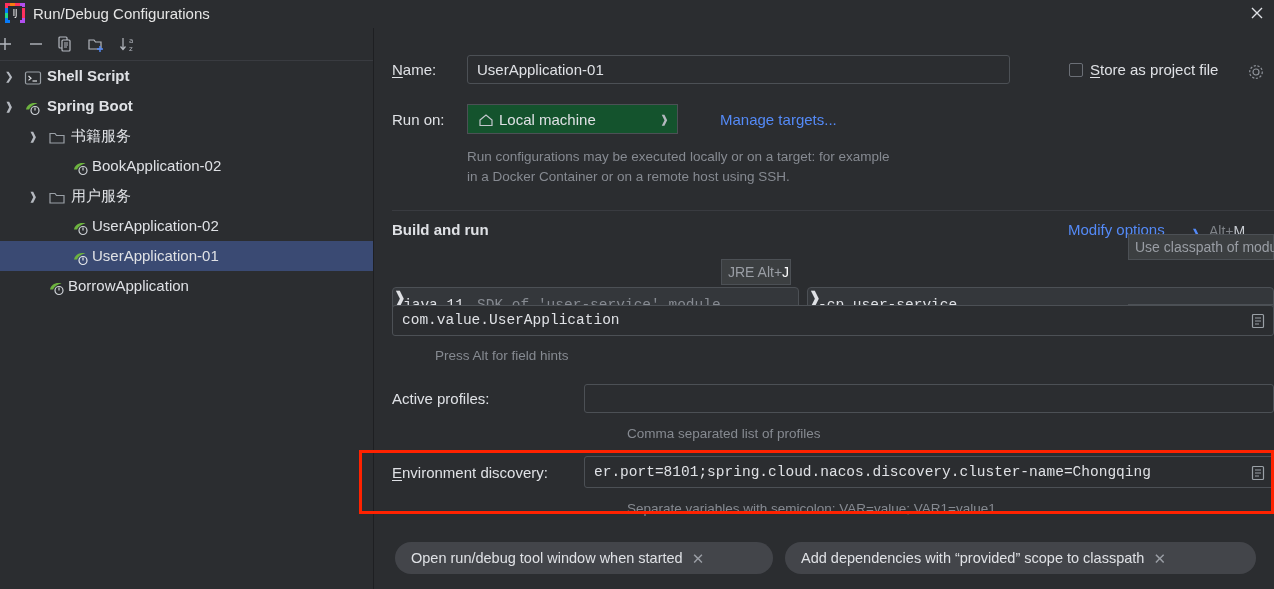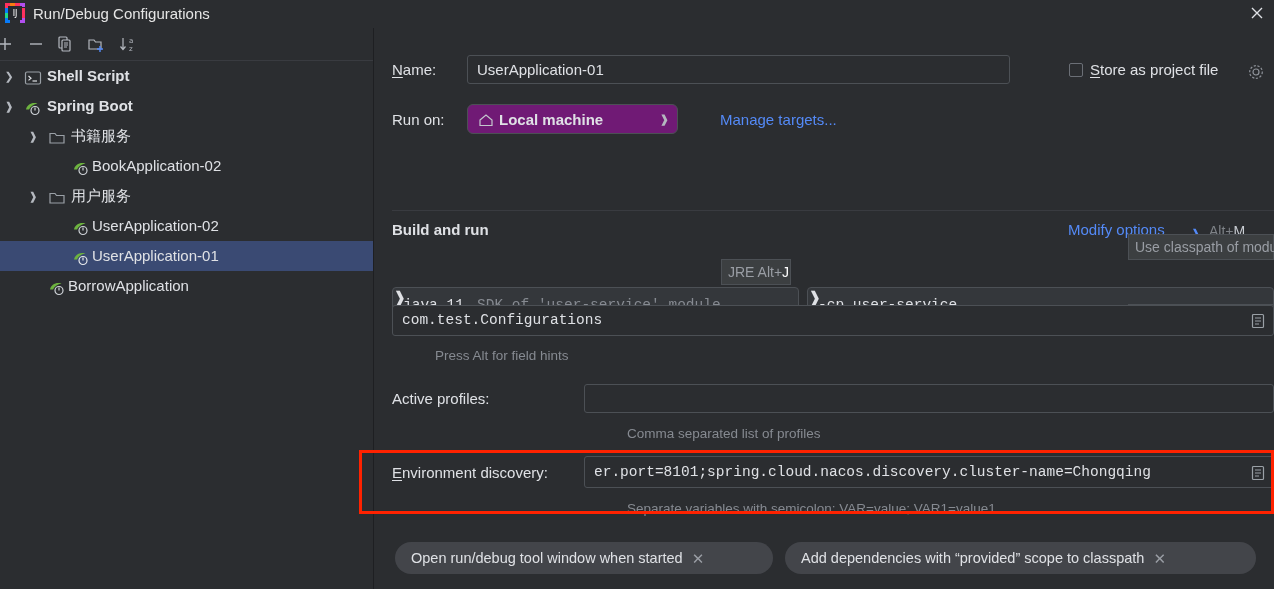--- a/index.html
+++ b/index.html
@@ -39,21 +39,21 @@
 
   .lab{position:absolute;font-size:15px;color:#dfe1e5;white-space:nowrap;}
   .lab u{text-decoration:underline;text-underline-offset:2px;}
   .hint{position:absolute;font-size:13.5px;color:#868a91;white-space:nowrap;margin-left:43px;}
   .hintw{position:absolute;font-size:13.5px;color:#868a91;line-height:20px;}
 
   .field{position:absolute;background:#2b2d30;border:1px solid #4c5055;border-radius:3px;box-sizing:border-box;}
   .field .val{position:absolute;left:9px;top:0;right:9px;height:100%;line-height:var(--fh);font-size:15px;color:#dfe1e5;white-space:nowrap;overflow:hidden;}
   .mono .val{font-family:"Liberation Mono",monospace;font-size:14.5px;}
 
-  .combo{position:absolute;background:#701a75;border:1px solid #4c5055;border-radius:6px;box-sizing:border-box;cursor:default;font-weight:bold;}
+  .combo{position:absolute;background:#14532d;border:1px solid #4c5055;border-radius:0;box-sizing:border-box;cursor:default;}
   .combo .ctext{position:absolute;left:10px;top:0;height:100%;white-space:nowrap;font-size:15px;color:#dfe1e5;}
   .combo .carrow{position:absolute;right:8px;top:0;height:100%;display:flex;align-items:center;color:#b4b8bf;font-size:11px;}
 
   .link{position:absolute;font-size:15px;color:#548af7;white-space:nowrap;cursor:default;}
 
   .sep{position:absolute;height:1px;background:#393b40;}
 
   .sectionhdr{position:absolute;font-size:15px;font-weight:bold;color:#dfe1e5;white-space:nowrap;}
 
   
@@ -267,20 +267,21 @@
       <span style="position:absolute;left:9px;top:6px;width:18px;height:18px">
         <svg width="18" height="18" viewBox="0 0 18 18">
           <path d="M3 9 L9 4 L15 9 V14.5 H3 Z" stroke="#c3c7cd" stroke-width="1.2" fill="none"></path>
         </svg>
       </span>
       <span class="ctext" style="left:31px;line-height:30px">Local machine</span>
       <span class="carrow">❱</span>
     </div>
     <div class="link" style="left:346px;top:83px">Manage targets...</div>
 
+    <div class="hintw" style="left:93px;top:119px;width:430px">Run configurations may be executed locally or on a target: for example in a Docker Container or on a remote host using SSH.</div>
 
     <div class="sep" style="left:18px;top:182px;width:882px"></div>
 
     <div class="sectionhdr" style="left:18px;top:193px">Build and run</div>
 
     <div class="link" style="left:694px;top:193px">Modify options</div>
     <span style="position:absolute;left:817px;top:199px;color:#548af7;font-size:11px">❱</span>
     <div class="altplain" style="left:835px;top:195px">Alt+<b>M</b></div>
 
     <div class="javarow" style="left:18px;top:259px;width:407px;height:34px">
@@ -302,21 +303,21 @@
     <div class="althint" style="left:754px;top:206px;width:146px;height:26px">
       <span>Use classpath of module Alt+</span>
     </div>
 
     <div class="althint" style="left:754px;top:276px;width:146px;height:26px">
       <span>Main class Alt+</span>
         <b>C</b>
     </div>
 
     <div class="field mono" style="left:18px;top:277px;width:882px;height:31px;--fh:29px">
-      <div class="val" style="line-height:29px">com.test.Configurations</div>
+      <div class="val" style="line-height:29px">com.value.UserApplication</div>
       <span class="fbtn" style="right:6px;top:6px">
         <svg width="18" height="18" viewBox="0 0 18 18">
           <rect x="3.5" y="2.5" width="11" height="13" rx="1" stroke="#9aa0a6" stroke-width="1.2" fill="none"></rect>
           <path d="M6 6 H12 M6 9 H12 M6 12 H10" stroke="#9aa0a6" stroke-width="1.1"></path>
         </svg>
       </span>
     </div>
 
     <div class="hint" style="left:18px;top:320px">Press Alt for field hints</div>
 

